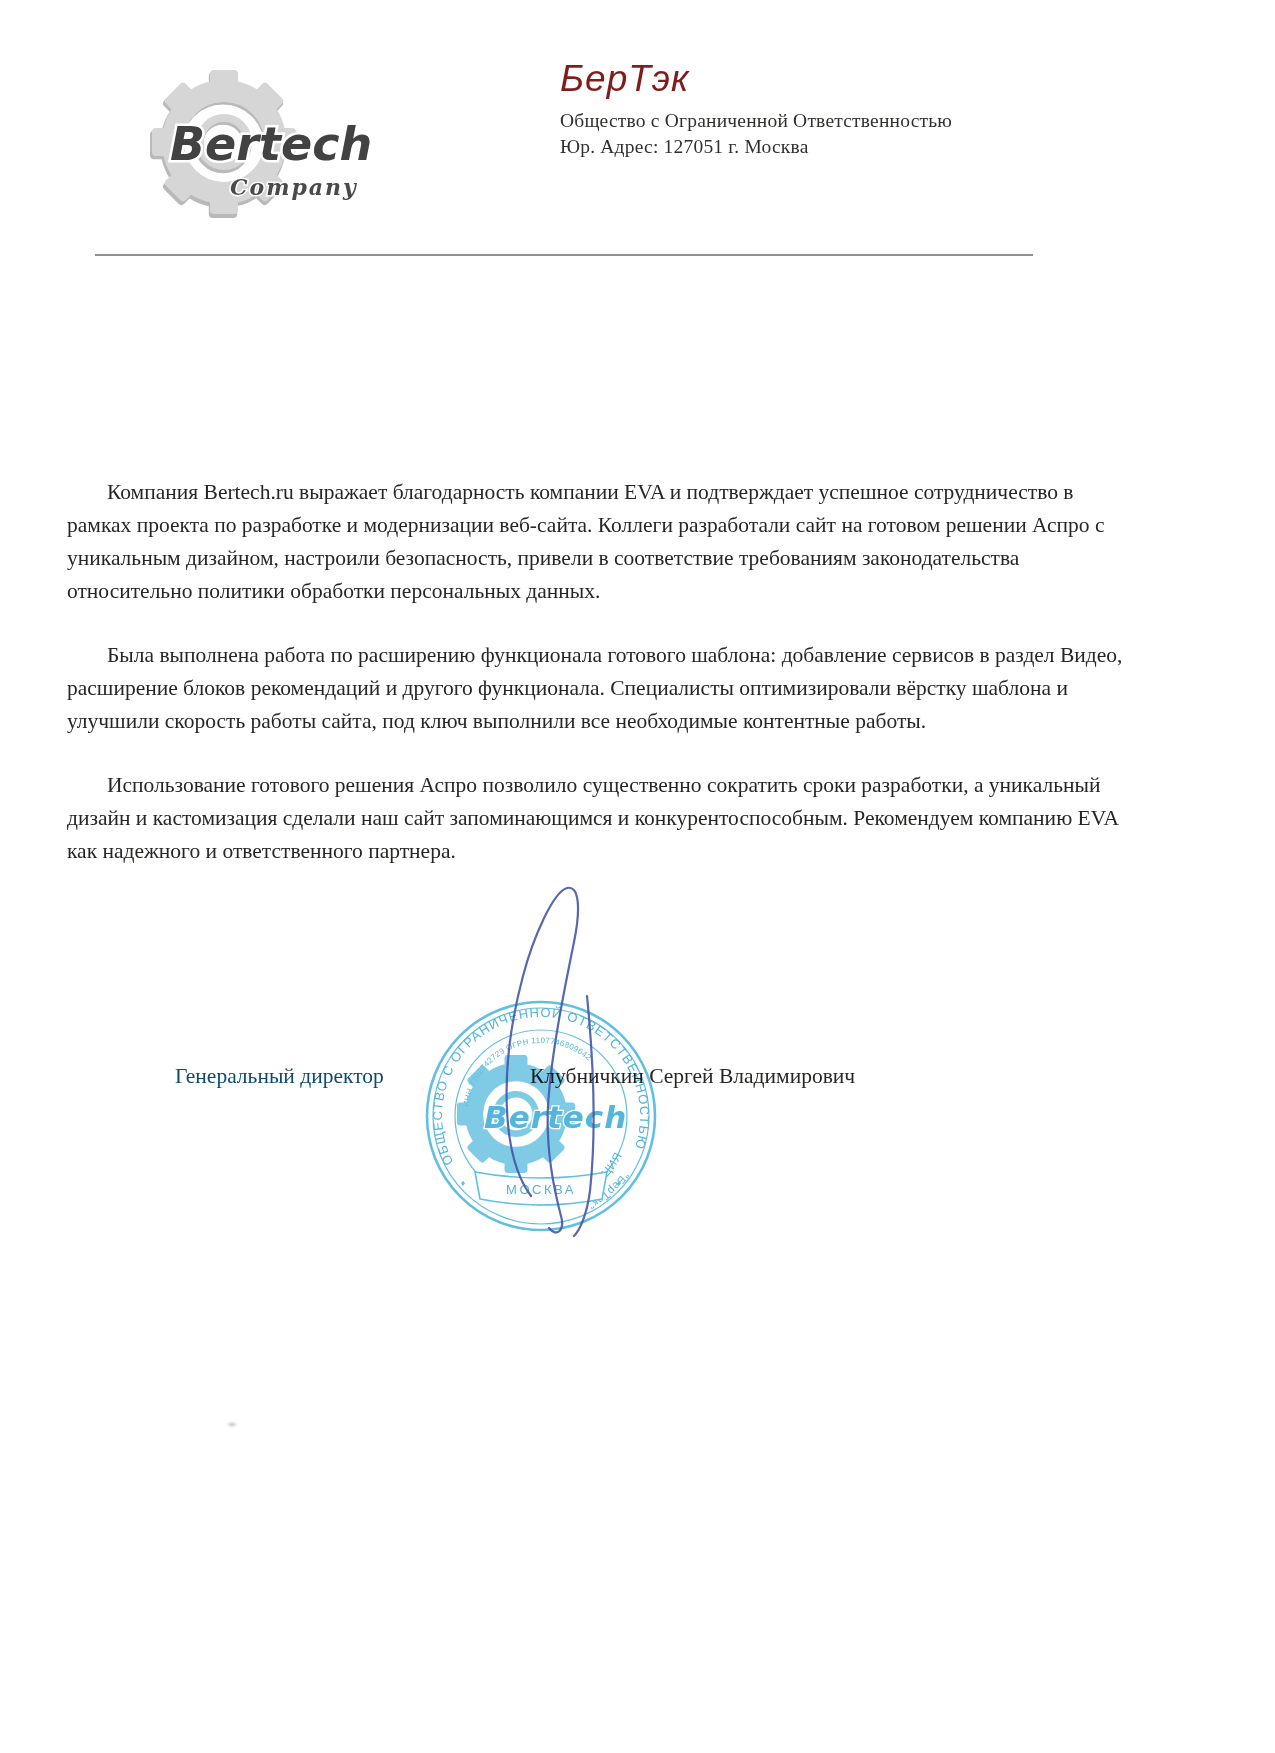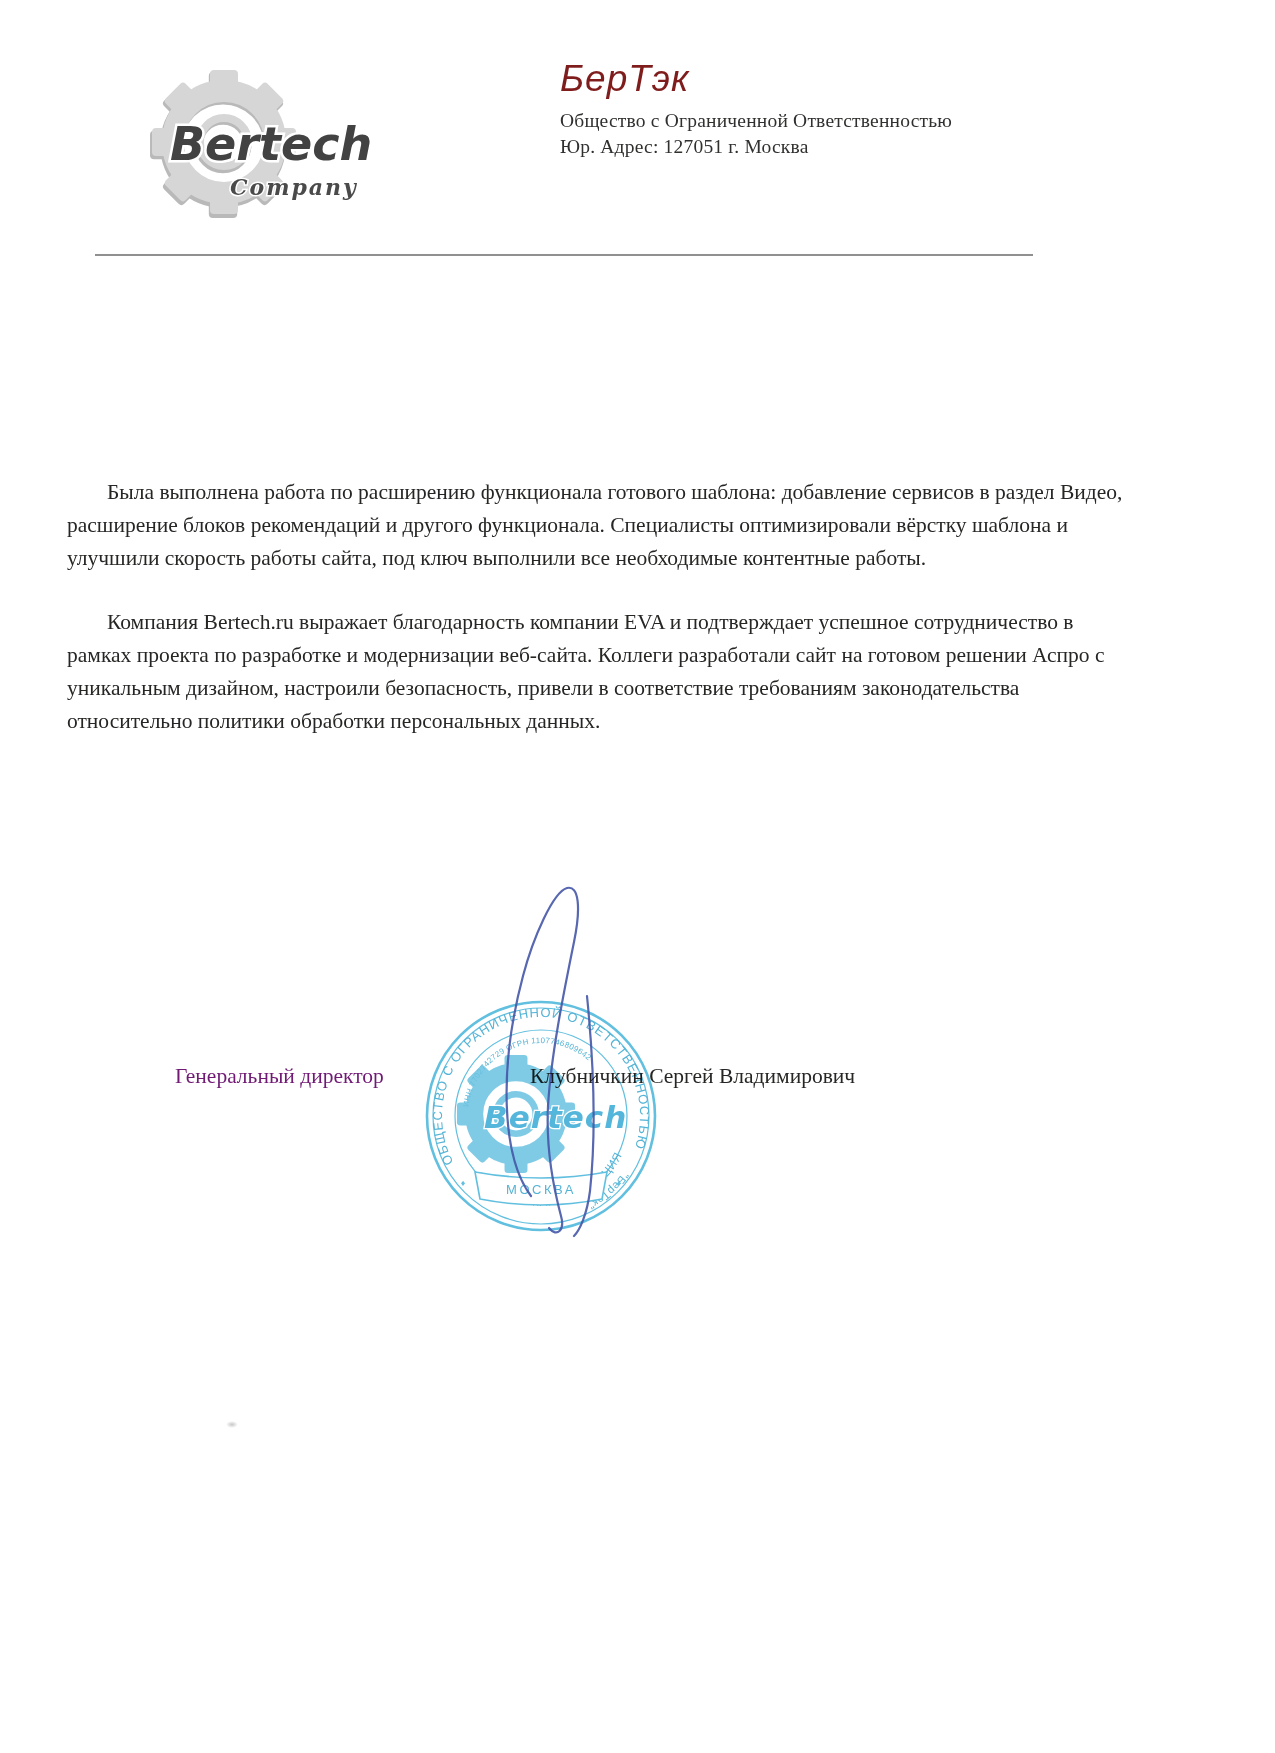--- a/index.html
+++ b/index.html
@@ -28,21 +28,21 @@
     position:absolute;left:95px;top:254px;width:938px;height:2px;
     background:#7d7d7d;opacity:.85;
   }
   
   .letter-body{
     position:absolute;left:67px;top:476px;width:1056px;
     font-size:21.5px;line-height:33px;color:#262624;
   }
   .letter-body p{margin:0 0 31px 0;text-indent:40px;}
   
-  .sig-title{position:absolute;left:175px;top:1064px;font-size:21.5px;color:#701a75;}
+  .sig-title{position:absolute;left:175px;top:1064px;font-size:21.5px;color:#0c4a6e;}
   .sig-name{position:absolute;left:530px;top:1064px;font-size:21.5px;color:#262624;}
   
   .stamp{
     position:absolute;left:381px;top:856px;width:324px;height:404px;
     mix-blend-mode:multiply;
   }
   .scan-artifact{
     position:absolute;left:226px;top:1421px;width:12px;height:7px;
     background:radial-gradient(ellipse at center,#9a9a9a 0%,rgba(255,255,255,0) 70%);
     opacity:.55;border-radius:50%;
@@ -82,22 +82,23 @@
 
   <div class="company-header">
     <div class="company-name">БерТэк</div>
     <div class="hline">Общество с Ограниченной Ответственностью</div>
     <div class="hline">Юр. Адрес: 127051 г. Москва</div>
   </div>
 
   <div class="header-divider"></div>
 
   <div class="letter-body">
+    <p>Компания Bertech.ru выражает благодарность компании EVA и подтверждает успешное сотрудничество в рамках проекта по разработке и модернизации веб-сайта. Коллеги разработали сайт на готовом решении Аспро с уникальным дизайном, настроили безопасность, привели в соответствие требованиям законодательства относительно политики обработки персональных данных.</p>
     <p>Была выполнена работа по расширению функционала готового шаблона: добавление сервисов в раздел Видео, расширение блоков рекомендаций и другого функционала. Специалисты оптимизировали вёрстку шаблона и улучшили скорость работы сайта, под ключ выполнили все необходимые контентные работы.</p>
-    <p>Компания Bertech.ru выражает благодарность компании EVA и подтверждает успешное сотрудничество в рамках проекта по разработке и модернизации веб-сайта. Коллеги разработали сайт на готовом решении Аспро с уникальным дизайном, настроили безопасность, привели в соответствие требованиям законодательства относительно политики обработки персональных данных.</p>
+    <p>Использование готового решения Аспро позволило существенно сократить сроки разработки, а уникальный дизайн и кастомизация сделали наш сайт запоминающимся и конкурентоспособным. Рекомендуем компанию EVA как надежного и ответственного партнера.</p>
   </div>
 
   <div class="sig-title">Генеральный директор</div>
   <div class="sig-name">Клубничкин Сергей Владимирович</div>
 
   <svg class="stamp" viewBox="0 0 324 404">
     <defs>
       <path id="arcTop" d="M 67,293.9 A 99 99 0 1 1 245.7,309.5" fill="none"></path>
       <path id="arcSide" d="M 233.6,326.2 A 99 99 0 0 1 177.2,357.5" fill="none"></path>
       <path id="arcInner" d="M 89.5,241.1 A 73 73 0 0 1 230.5,241.1" fill="none"></path>

